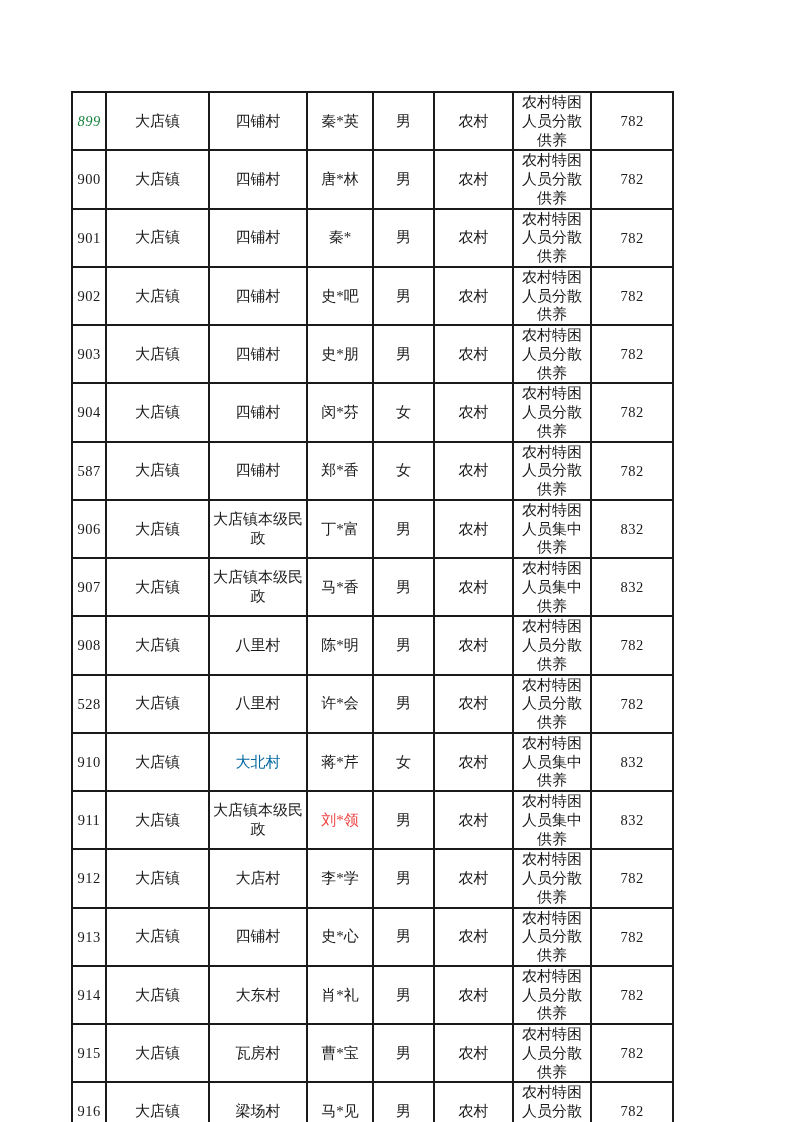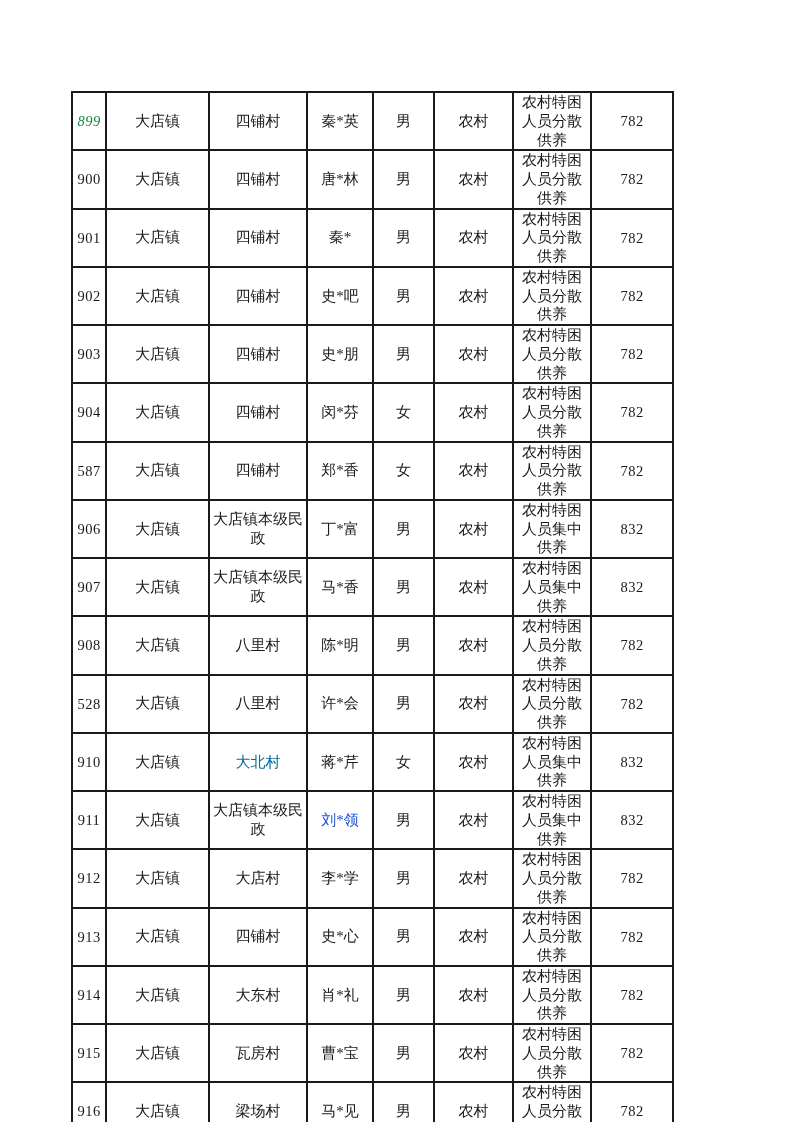--- a/index.html
+++ b/index.html
@@ -175,21 +175,21 @@
           <td class="col-name" style="border-color: rgb(26, 26, 26); color: rgb(26, 26, 26);">蒋*芹</td>
           <td class="col-gender" style="border-color: rgb(26, 26, 26); color: rgb(26, 26, 26);">女</td>
           <td class="col-category" style="border-color: rgb(26, 26, 26); color: rgb(26, 26, 26);">农村</td>
           <td class="col-support_type" style="border-color: rgb(26, 26, 26); color: rgb(26, 26, 26);">农村特困人员集中供养</td>
           <td class="col-amount" style="border-color: rgb(26, 26, 26); color: rgb(26, 26, 26);">832</td>
         </tr>
         <tr>
           <td class="col-seq" style="border-color: rgb(26, 26, 26); color: rgb(26, 26, 26);">911</td>
           <td class="col-town" style="border-color: rgb(26, 26, 26); color: rgb(26, 26, 26);">大店镇</td>
           <td class="col-village" style="border-color: rgb(26, 26, 26); color: rgb(26, 26, 26);">大店镇本级民政</td>
-          <td class="col-name" style="border-color: rgb(26, 26, 26); color: #1d4ed8;">刘*领</td>
+          <td class="col-name" style="border-color: rgb(26, 26, 26); color: #ef4444;">刘*领</td>
           <td class="col-gender" style="border-color: rgb(26, 26, 26); color: rgb(26, 26, 26);">男</td>
           <td class="col-category" style="border-color: rgb(26, 26, 26); color: rgb(26, 26, 26);">农村</td>
           <td class="col-support_type" style="border-color: rgb(26, 26, 26); color: rgb(26, 26, 26);">农村特困人员集中供养</td>
           <td class="col-amount" style="border-color: rgb(26, 26, 26); color: rgb(26, 26, 26);">832</td>
         </tr>
         <tr>
           <td class="col-seq" style="border-color: rgb(26, 26, 26); color: rgb(26, 26, 26);">912</td>
           <td class="col-town" style="border-color: rgb(26, 26, 26); color: rgb(26, 26, 26);">大店镇</td>
           <td class="col-village" style="border-color: rgb(26, 26, 26); color: rgb(26, 26, 26);">大店村</td>
           <td class="col-name" style="border-color: rgb(26, 26, 26); color: rgb(26, 26, 26);">李*学</td>

